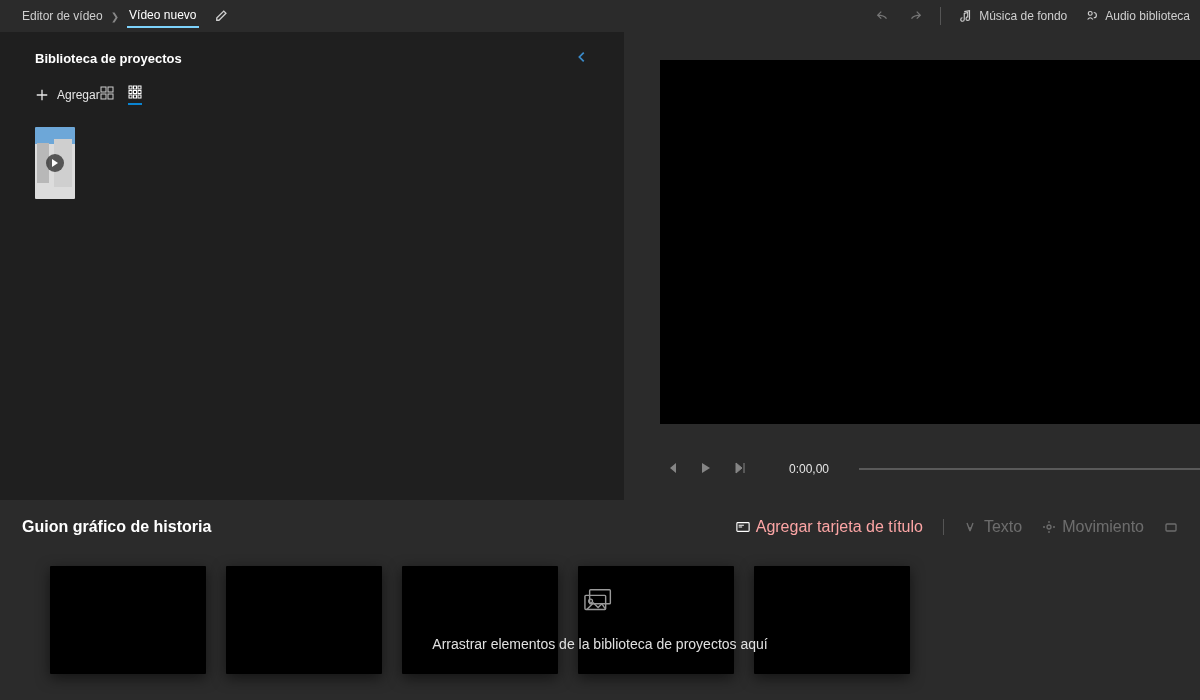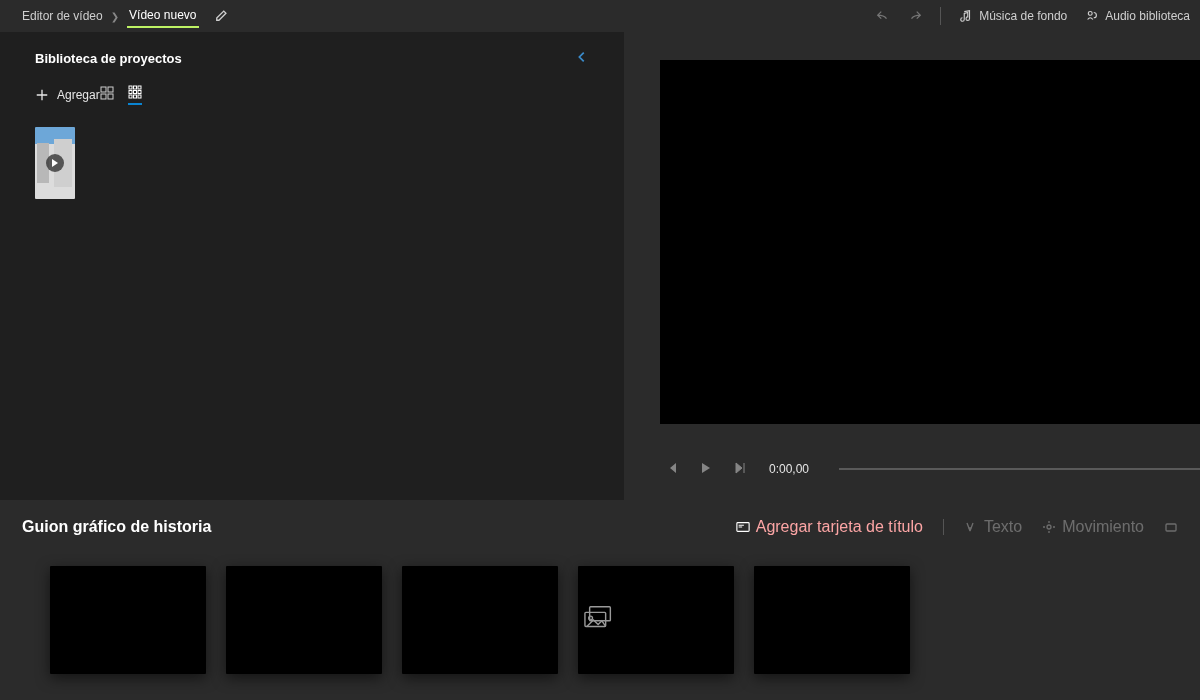--- a/index.html
+++ b/index.html
@@ -13,21 +13,21 @@
   .topbar {
     height: 32px; display: flex; align-items: center;
     padding: 0 10px; font-size: 12px; color: #cfcfcf;
     background: #2b2b2b;
   }
   .breadcrumb { display: flex; align-items: center; gap: 8px; }
   .bc-sep { color: #888; font-size: 10px; }
   .bc-root { color: #cfcfcf; cursor: pointer; margin-left: 12px; }
   .bc-current {
     color: #fff; padding: 4px 2px;
-    border-bottom: 2px solid #bef264; cursor: pointer;
+    border-bottom: 2px solid #7dd3fc; cursor: pointer;
   }
   .rename-icon { margin-left: 8px; cursor: pointer; }
   .rename-icon svg { width: 14px; height: 14px; stroke: #cfcfcf; fill: none; stroke-width: 1.5; }
   .topbar-right {
     margin-left: auto; display: flex; align-items: center; gap: 18px;
   }
   .tb-btn { display: flex; align-items: center; gap: 6px; color: #cfcfcf; cursor: pointer; }
   .tb-btn.disabled { opacity: .45; cursor: default; }
   .tb-btn svg { width: 14px; height: 14px; }
   .tb-sep { width: 1px; height: 18px; background: #555; }
@@ -97,21 +97,21 @@
   }
   .preview-canvas {
     width: 540px; height: 364px; background: #000;
   }
   .player-controls {
     display: flex; align-items: center; gap: 22px; margin-top: 36px;
     padding-left: 6px;
   }
   .pc-btn { cursor: pointer; opacity: .55; }
   .pc-btn svg { width: 12px; height: 12px; fill: #cfcfcf; }
-  .timecode { font-size: 12px; color: #e6e6e6; margin-left: 1px; }
+  .timecode { font-size: 12px; color: #e6e6e6; margin-left: 21px; }
   .seek-track {
     flex: 1; height: 2px; background: #5a5a5a; margin-left: 8px;
   }
 
   
   .storyboard {
     flex: 1; background: #2b2b2b; padding: 18px 22px 0;
     display: flex; flex-direction: column; position: relative;
   }
   .story-header {
@@ -307,15 +307,16 @@
 
     <div class="story-overlay">
       <span class="story-overlay-icon">
         <svg viewBox="0 0 34 26">
           <rect x="6" y="1" width="22" height="15" rx="1"></rect>
           <rect x="1" y="7" width="22" height="15" rx="1"></rect>
           <circle cx="7" cy="13" r="2"></circle>
           <path d="M3 22 L10 15 L15 20 L19 16 L23 22"></path>
         </svg>
       </span>
+      <span class="story-overlay-text">Arrastrar elementos de la biblioteca de proyectos aquí</span>
     </div>
   </div>
 </div>
 
 </body></html>

